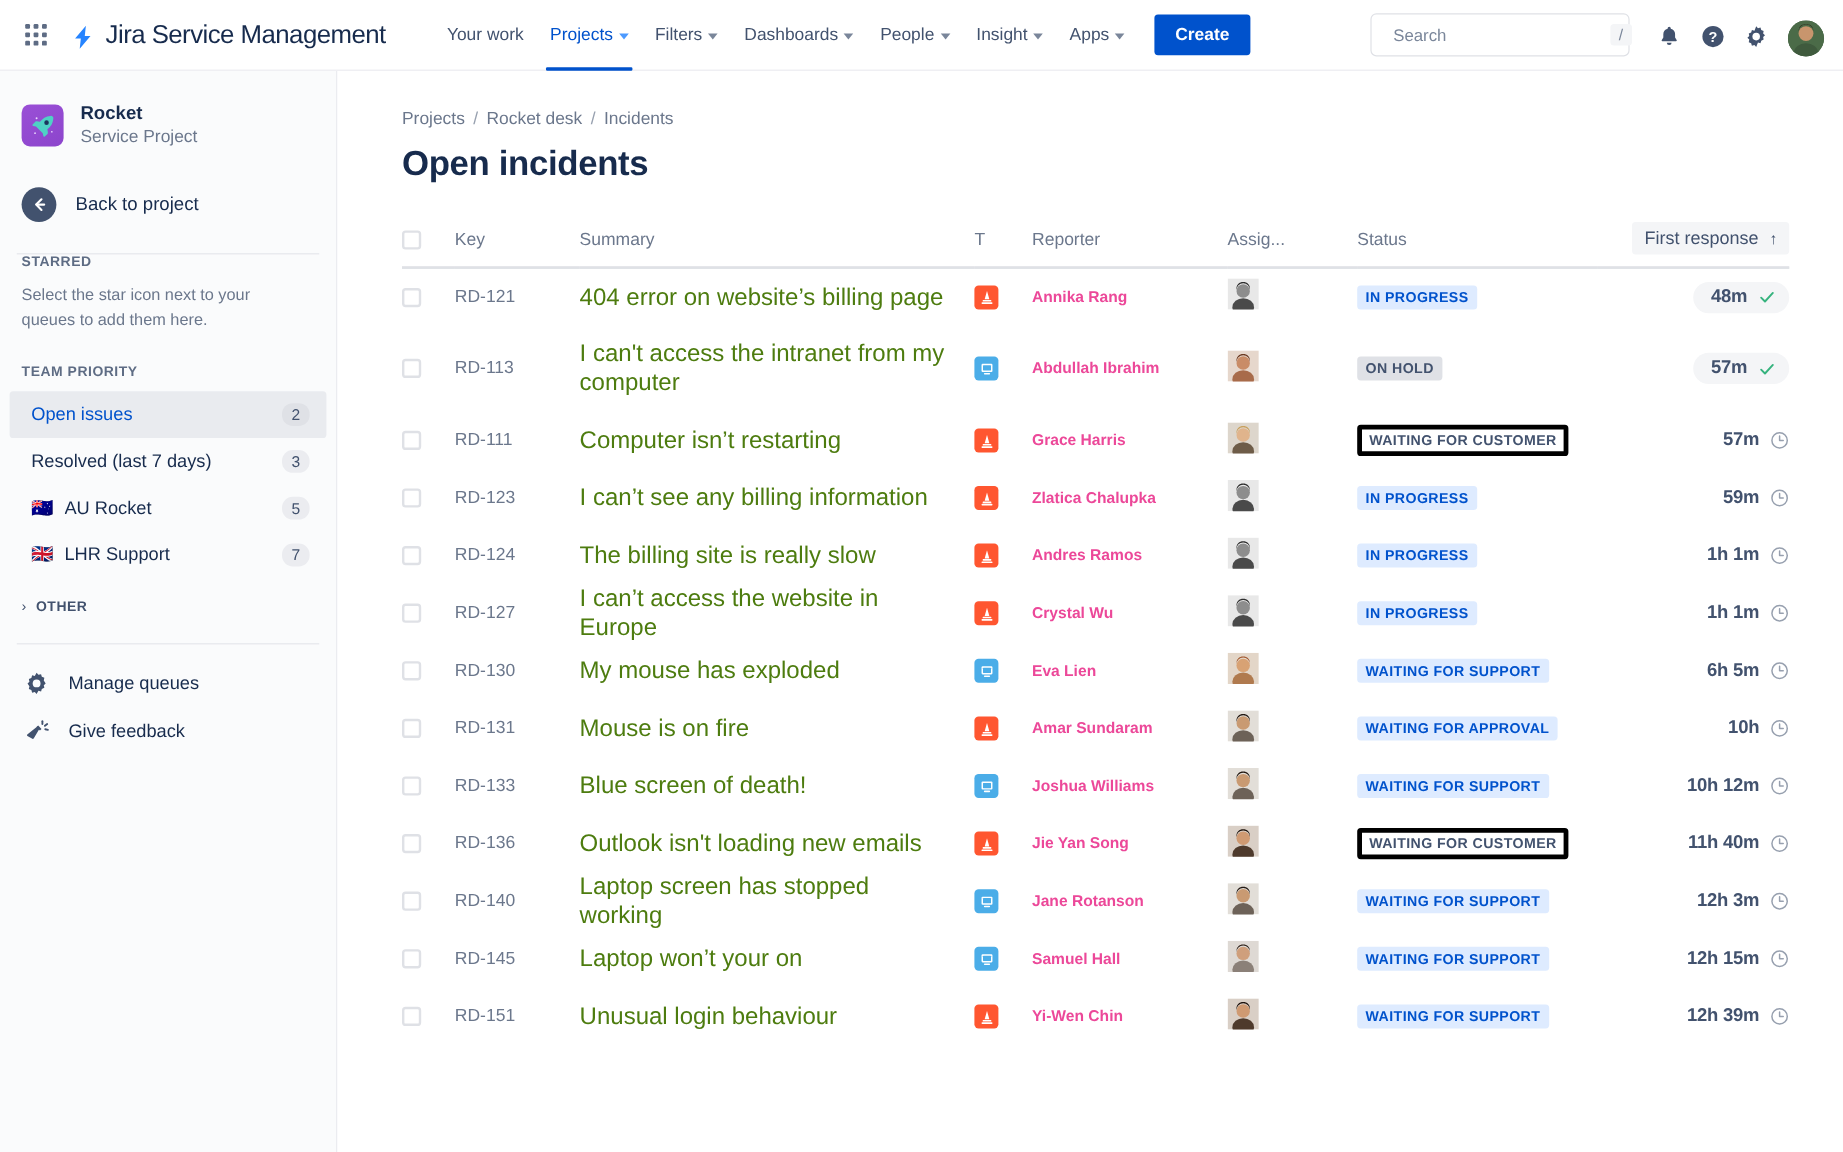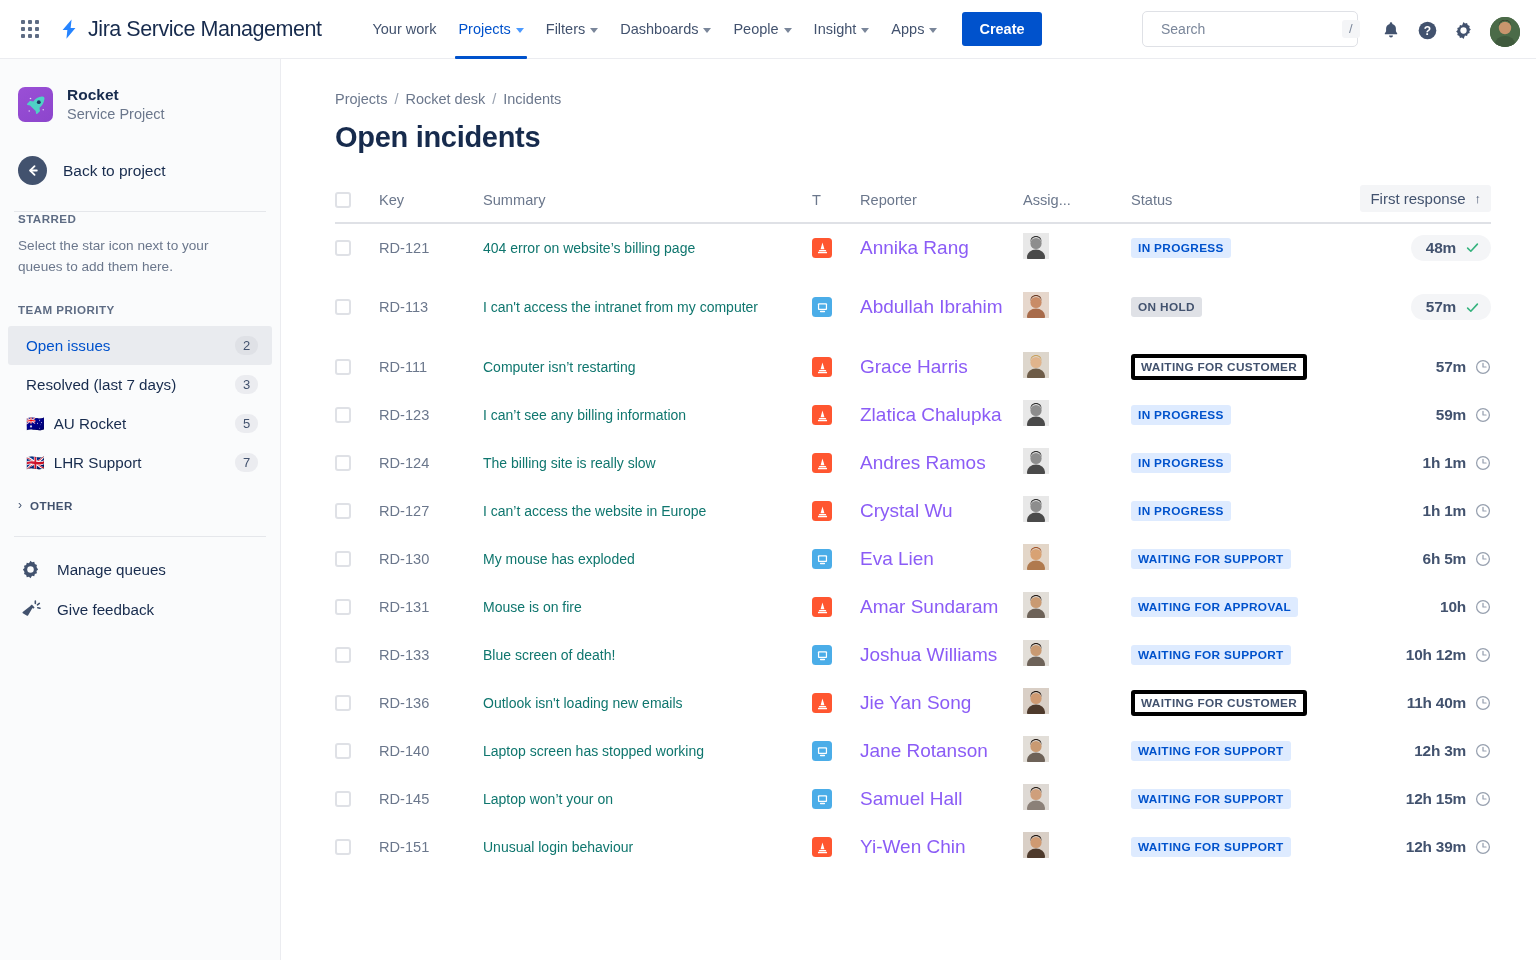--- a/index.html
+++ b/index.html
@@ -23,21 +23,21 @@
     z-index: 30;
   }
   .appswitch {
     width: 32px; height: 32px;
     display: flex; align-items: center; justify-content: center;
     border-radius: 3px; cursor: pointer; flex: 0 0 auto;
   }
   .appswitch .grid { display: grid; grid-template-columns: repeat(3, 4px); gap: 3px; }
   .appswitch .grid i { width: 4px; height: 4px; border-radius: 1px; background: #5E6C84; display: block; }
 
-  .brand { display: flex; align-items: center; gap: 8px; margin-left: 12px; cursor: pointer; }
+  .brand { display: flex; align-items: flex-end; gap: 8px; margin-left: 12px; cursor: pointer; }
   .brand-bolt { width: 22px; height: 22px; display: block; }
   .brand-text {
     font-size: 21.5px; font-weight: 500; color: #172B4D;
     letter-spacing: -0.45px; white-space: nowrap;
   }
 
   .navitems { display: flex; align-items: center; gap: 0; margin-left: 40px; height: 59px; }
   .navitem {
     position: relative; display: flex; align-items: center; gap: 5px;
     height: 59px; padding: 0 11px;
@@ -191,30 +191,30 @@
   tbody td { padding: 0; vertical-align: middle; height: 48px; }
   tbody tr { height: 48px; }
   tbody tr.tall { height: 72px; }
 
   .chk {
     width: 16px; height: 16px; border: 2px solid #DFE1E6;
     border-radius: 3px; background: #fff; cursor: pointer; display: block;
   }
   .key { font-size: 14.6px; color: #6B778C; white-space: nowrap; }
   .summary {
-    font-size: 14px; color: #0f766e; cursor: pointer; line-height: 24px;
+    font-size: 20px; color: #4d7c0f; cursor: pointer; line-height: 24px;
     display: block; padding-right: 16px;
   }
   .type-icon {
     width: 20px; height: 20px; border-radius: 3.5px;
     display: flex; align-items: center; justify-content: center;
   }
   .type-incident { background: #FF5630; }
   .type-it { background: #4BADE8; }
-  .reporter { font-size: 19px; color: #8b5cf6; white-space: nowrap; }
+  .reporter { font-size: 13px; color: #ec4899; white-space: nowrap; font-weight: bold; }
   .avatar {
     width: 26px; height: 26px; border-radius: 50%; overflow: hidden;
     position: relative; flex: 0 0 auto;
   }
 
   .badge {
     display: inline-block; font-size: 11.8px; font-weight: 700;
     letter-spacing: 0.35px; padding: 3px 7px; border-radius: 3px;
     white-space: nowrap; line-height: 14px; cursor: pointer;
   }

